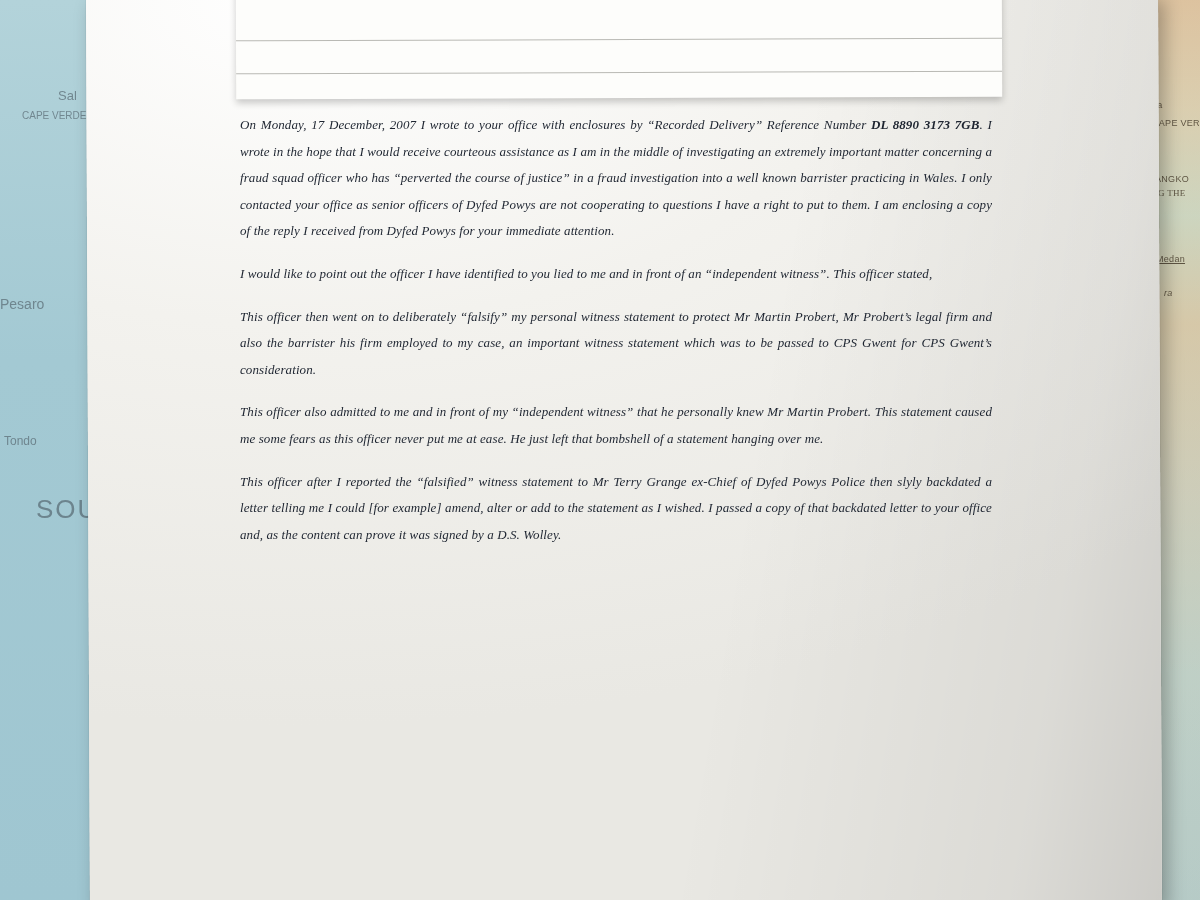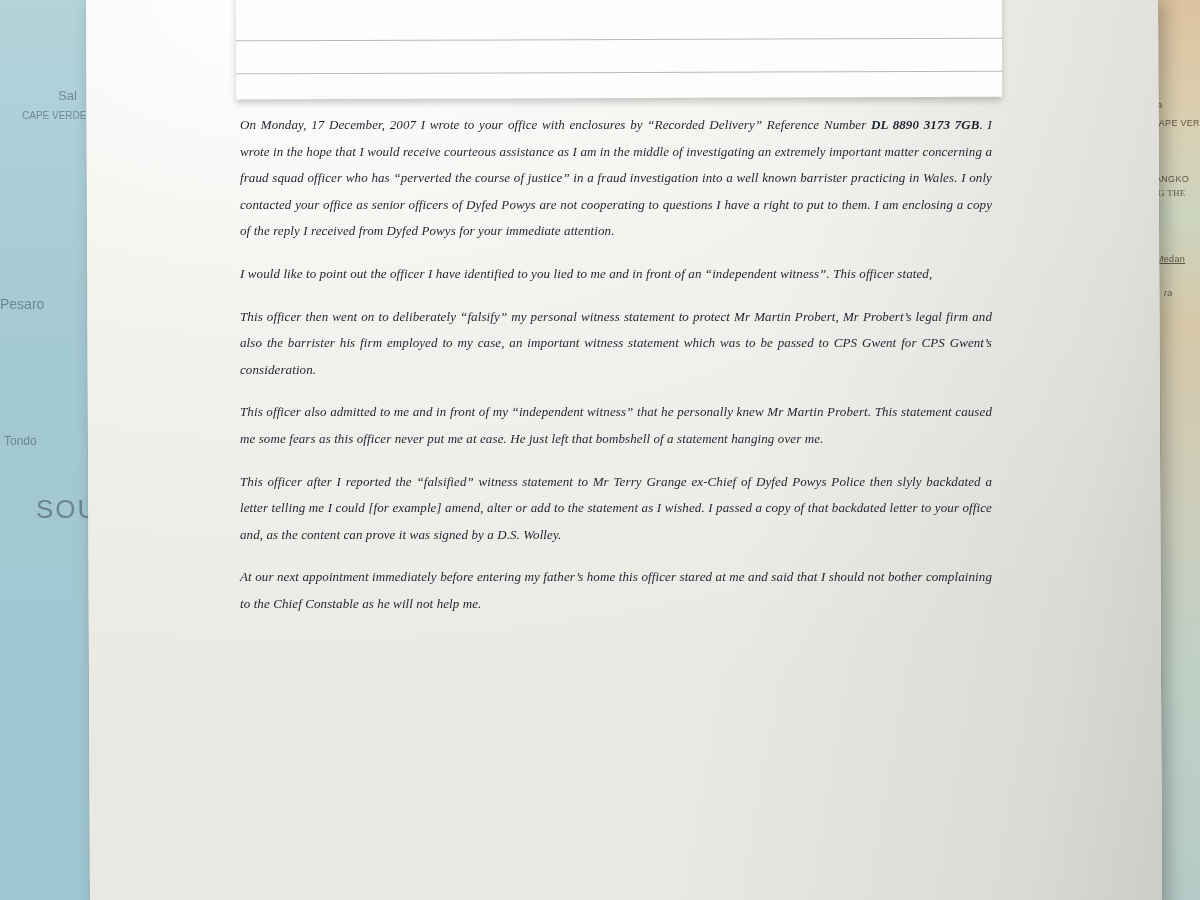--- a/index.html
+++ b/index.html
@@ -188,18 +188,15 @@
     </p>
     <p>
       <span>This officer then went on to deliberately “falsify” my personal witness statement to protect Mr Martin Probert, Mr Probert’s legal firm and also the barrister his firm employed to my case, an important witness statement which was to be passed to CPS Gwent for CPS Gwent’s consideration.</span>
     </p>
     <p>
       <span>This officer also admitted to me and in front of my “independent witness” that he personally knew Mr Martin Probert. This statement caused me some fears as this officer never put me at ease. He just left that bombshell of a statement hanging over me.</span>
     </p>
     <p>
       <span>This officer after I reported the “falsified” witness statement to Mr Terry Grange ex-Chief of Dyfed Powys Police then slyly backdated a letter telling me I could [for example] amend, alter or add to the statement as I wished. I passed a copy of that backdated letter to your office and, as the content can prove it was signed by a D.S. Wolley.</span>
     </p>
-    <p>
-      <span>At our next appointment immediately before entering my father’s home this officer stared at me and said that I should not bother complaining to the Chief Constable as he will not help me.</span>
-    </p>
   </div>
 
 </div>
 
 </body></html>

